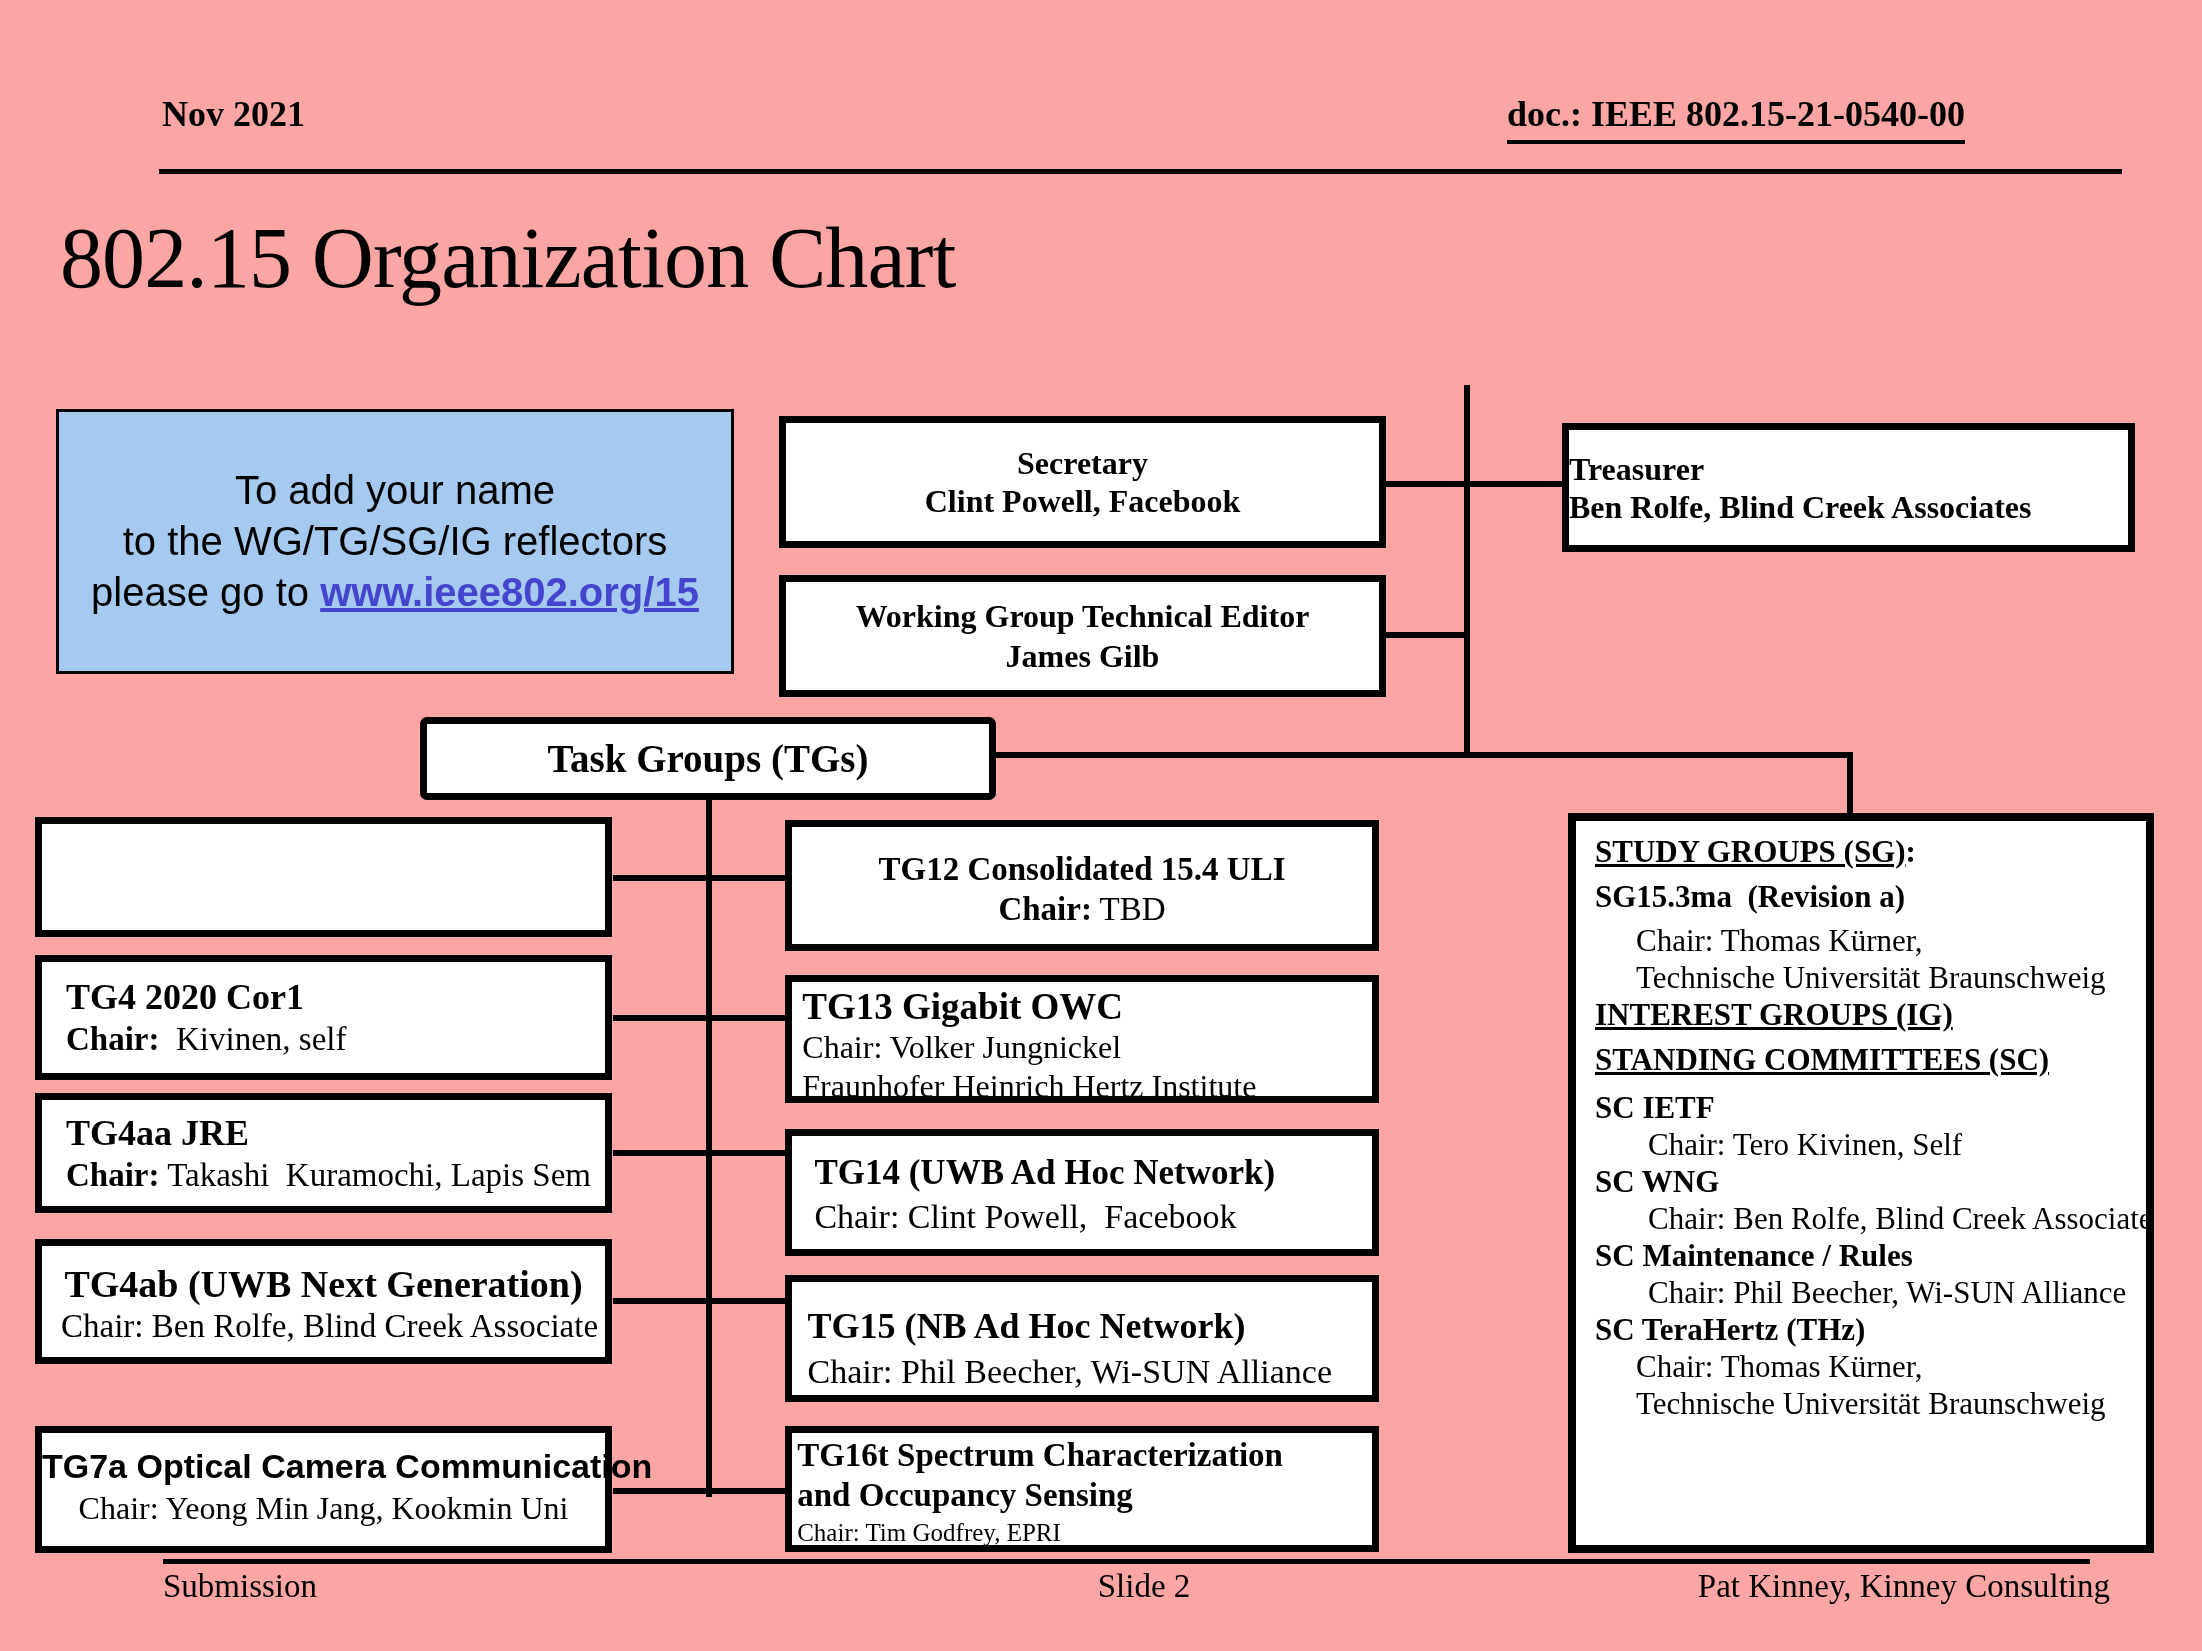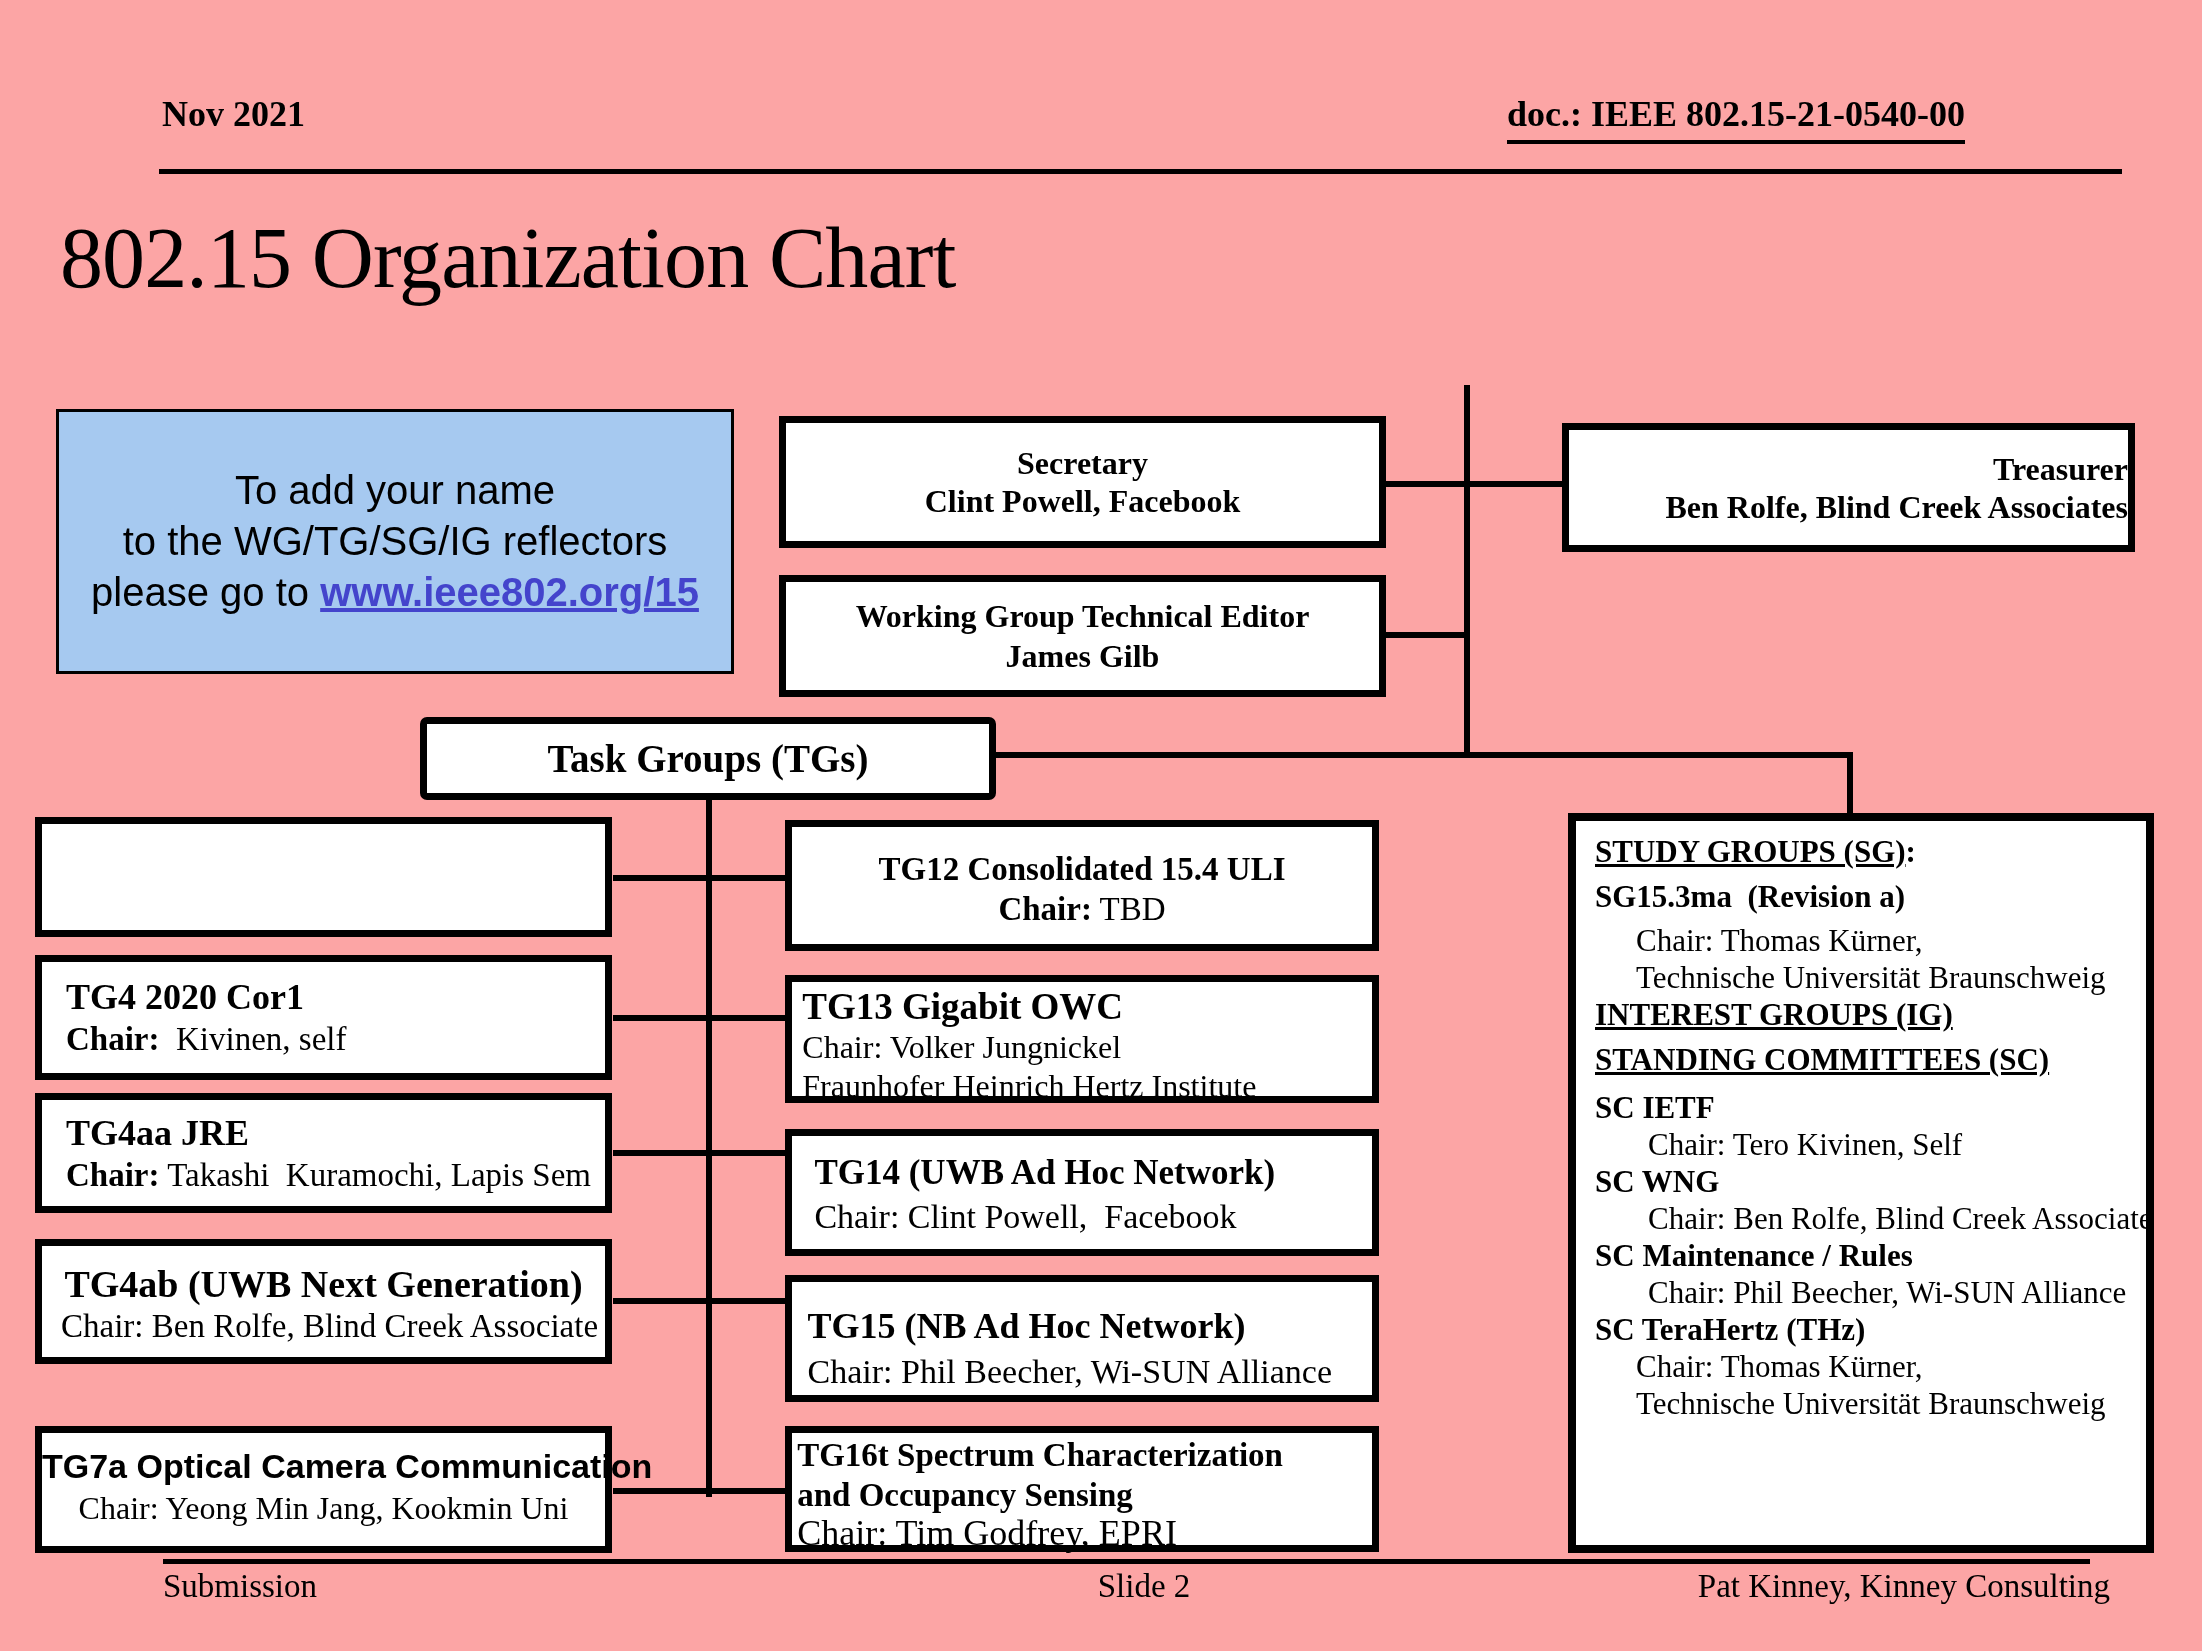--- a/index.html
+++ b/index.html
@@ -24,21 +24,21 @@
   .officers{left:1149px;top:170px;width:981px;height:217px;border-width:6.9px;padding:15.5px 0 0 20.6px;font-size:34px;font-weight:bold;line-height:41px;}
   .officers .first{margin-bottom:19px;}
   
   .note{left:56px;top:409px;width:678px;height:265px;border:3.4px solid #000;background:#A6C9F0;
         display:flex;flex-direction:column;justify-content:center;align-items:center;
         font-size:40px;line-height:51px;text-align:center;z-index:3;position:absolute;box-sizing:border-box;}
   
   .secretary{left:779px;top:416px;width:607px;height:132px;display:flex;flex-direction:column;justify-content:center;
              font-size:32px;font-weight:bold;line-height:38px;text-align:center;}
   .treasurer{left:1562px;top:423px;width:573px;height:129px;display:flex;flex-direction:column;justify-content:center;
-             font-size:32px;font-weight:bold;line-height:38px;text-align:right;}
+             font-size:32px;font-weight:bold;line-height:38px;text-align:left;}
   .editor{left:779px;top:575px;width:607px;height:122px;display:flex;flex-direction:column;justify-content:center;
           font-size:32px;font-weight:bold;line-height:40px;text-align:center;}
   .taskgroups{left:420px;top:717px;width:576px;height:83px;display:flex;justify-content:center;align-items:center;
               font-size:39px;font-weight:bold;border-radius:7px;}
   
   .lbox{left:35px;width:577px;}
   .tg-title{font-size:36px;font-weight:bold;line-height:43px;}
   .tg-line{font-size:33px;line-height:41px;}
   
   .mbox{left:785px;width:594px;}
@@ -136,21 +136,21 @@
   </div>
 
   <div class="box mbox" style="top:1275px;height:127px;padding:22.4px 0 0 15.5px;white-space:nowrap;">
     <div class="b" style="font-size:36px;line-height:45px;">TG15 (NB Ad Hoc Network)</div>
     <div style="font-size:34px;line-height:45px;">Chair: Phil Beecher, Wi-SUN Alliance</div>
   </div>
 
   <div class="box mbox" style="top:1426px;height:126px;padding:1.7px 0 0 5.2px;">
     <div class="b" style="font-size:33px;line-height:40px;">TG16t Spectrum Characterization</div>
     <div class="b" style="font-size:33px;line-height:40px;">and Occupancy Sensing</div>
-    <div style="font-size:36px;line-height:36px;">Chair: Tim Godfrey, EPRI</div>
+    <div style="font-size:25px;line-height:36px;">Chair: Tim Godfrey, EPRI</div>
   </div>
 
   <div class="box study serif">
     <div><span class="b u">STUDY GROUPS (SG)</span><span class="b">:</span></div>
     <div class="b gap8 pre">SG15.3ma  (Revision a)</div>
     <div class="ind gap8">Chair: Thomas Kürner,</div>
     <div class="ind">Technische Universität Braunschweig</div>
     <div class="b u">INTEREST GROUPS (IG)</div>
     <div class="b u gap8">STANDING COMMITTEES (SC)</div>
     <div class="b gap12">SC IETF</div>

